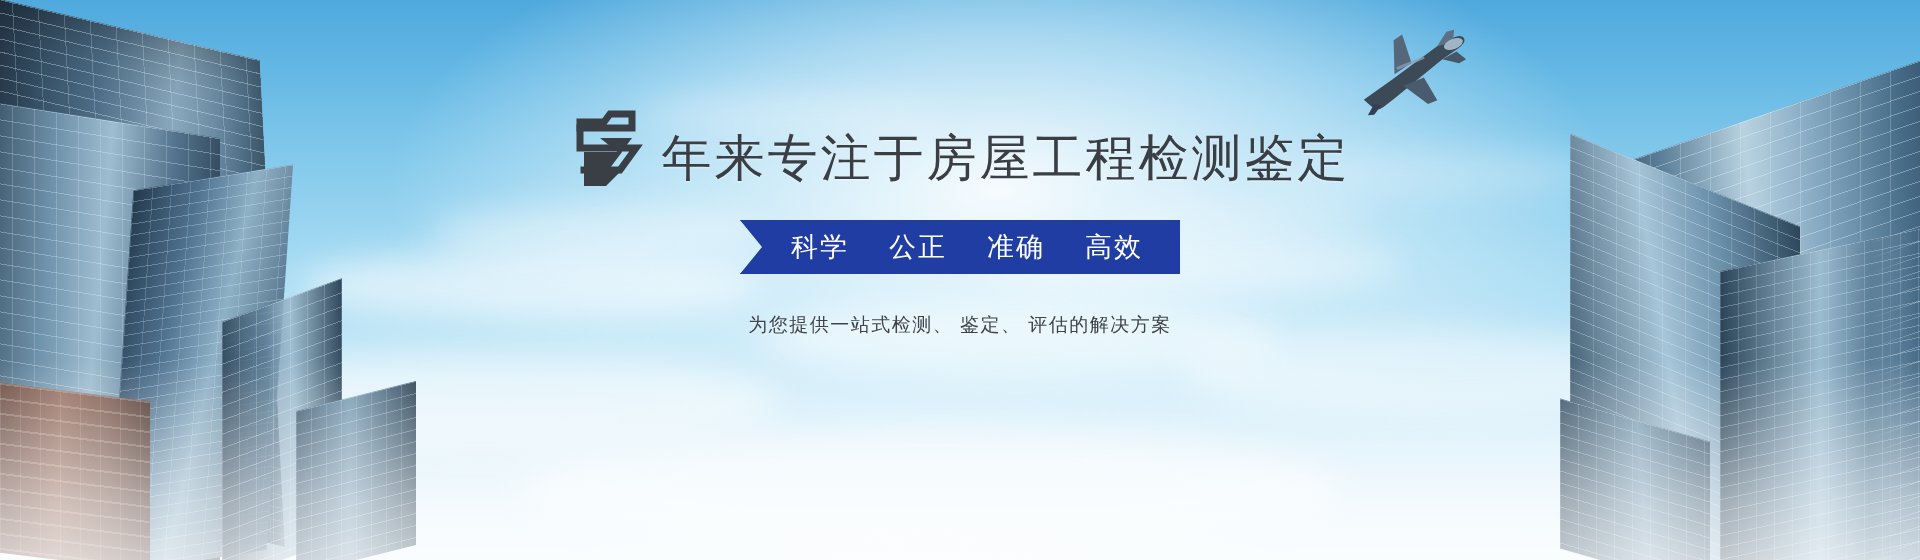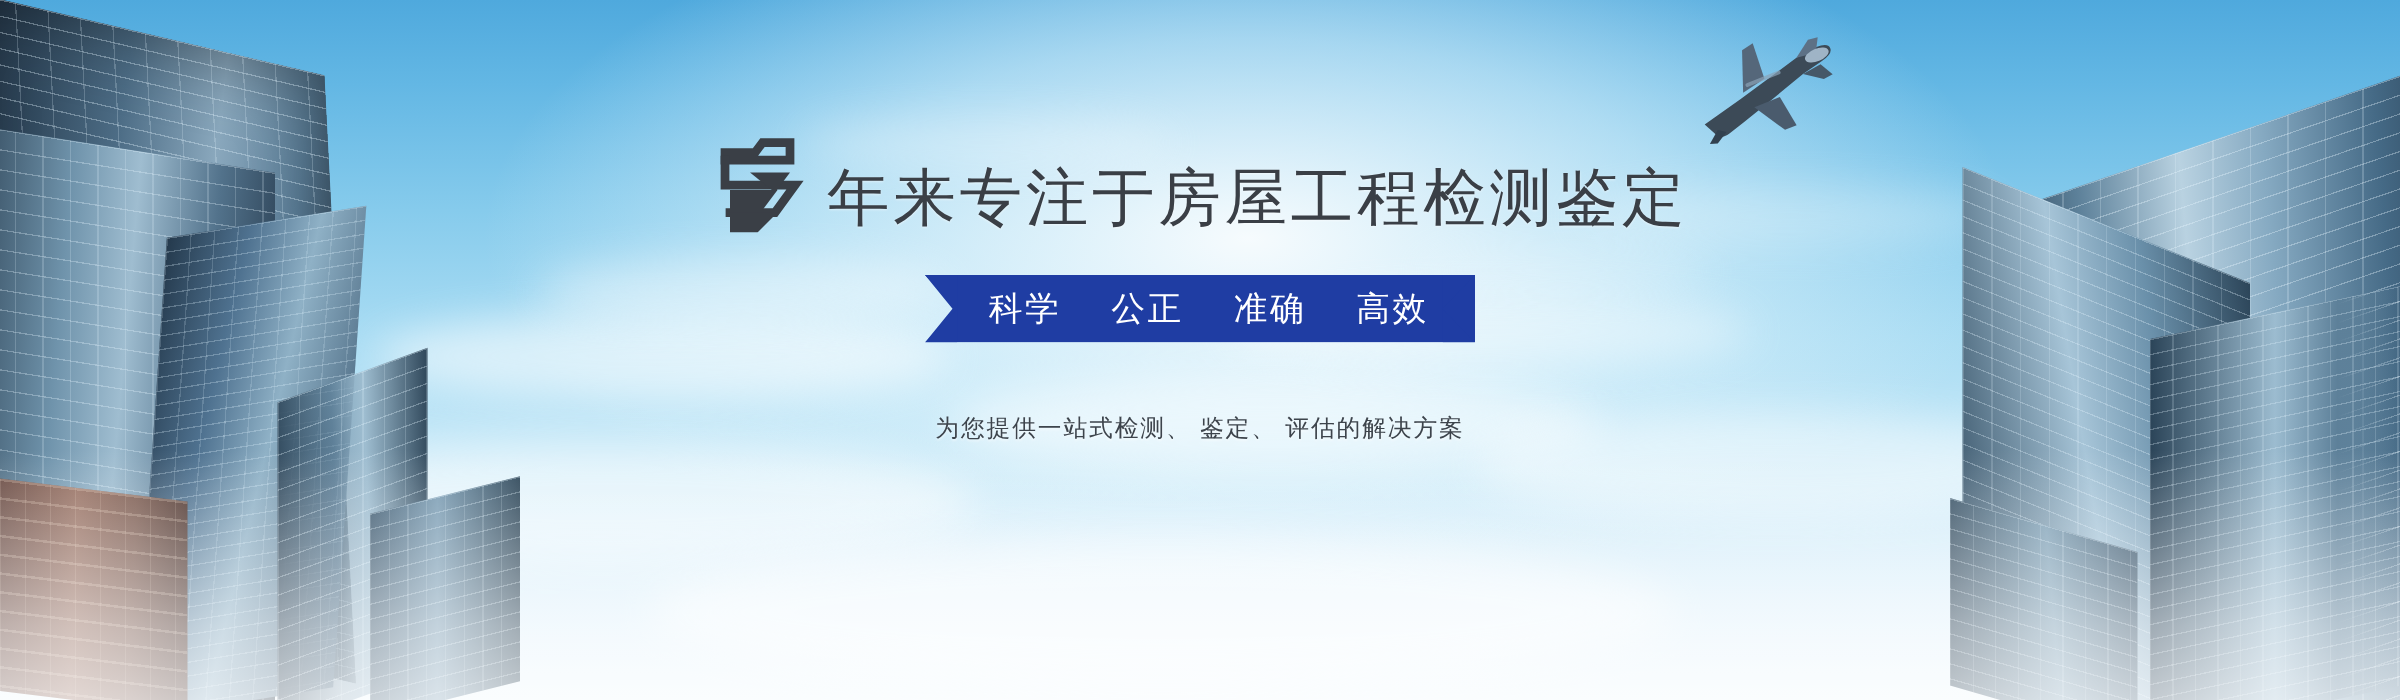--- a/index.html
+++ b/index.html
@@ -205,21 +205,21 @@
     background:#1f3da3;
     clip-path:polygon(0 0, 100% 0, 100% 100%, 0 100%, 100% 50%);
   }
   .ribbon-notch-r {
     position:absolute; right:0; top:0; width:26px; height:54px;
     background:#1f3da3;
     clip-path:polygon(0 0, 100% 0, 0 50%, 100% 100%, 0 100%);
   }
 
   .subtitle {
-    margin-top:56px;
+    margin-top:38px;
     font-size:19px;
     letter-spacing:1.5px;
     color:#3d444c;
     white-space:nowrap;
     text-shadow:0 1px 2px rgba(255,255,255,.55);
     text-align:right;
   }
 </style>
 </head>
 <body>

